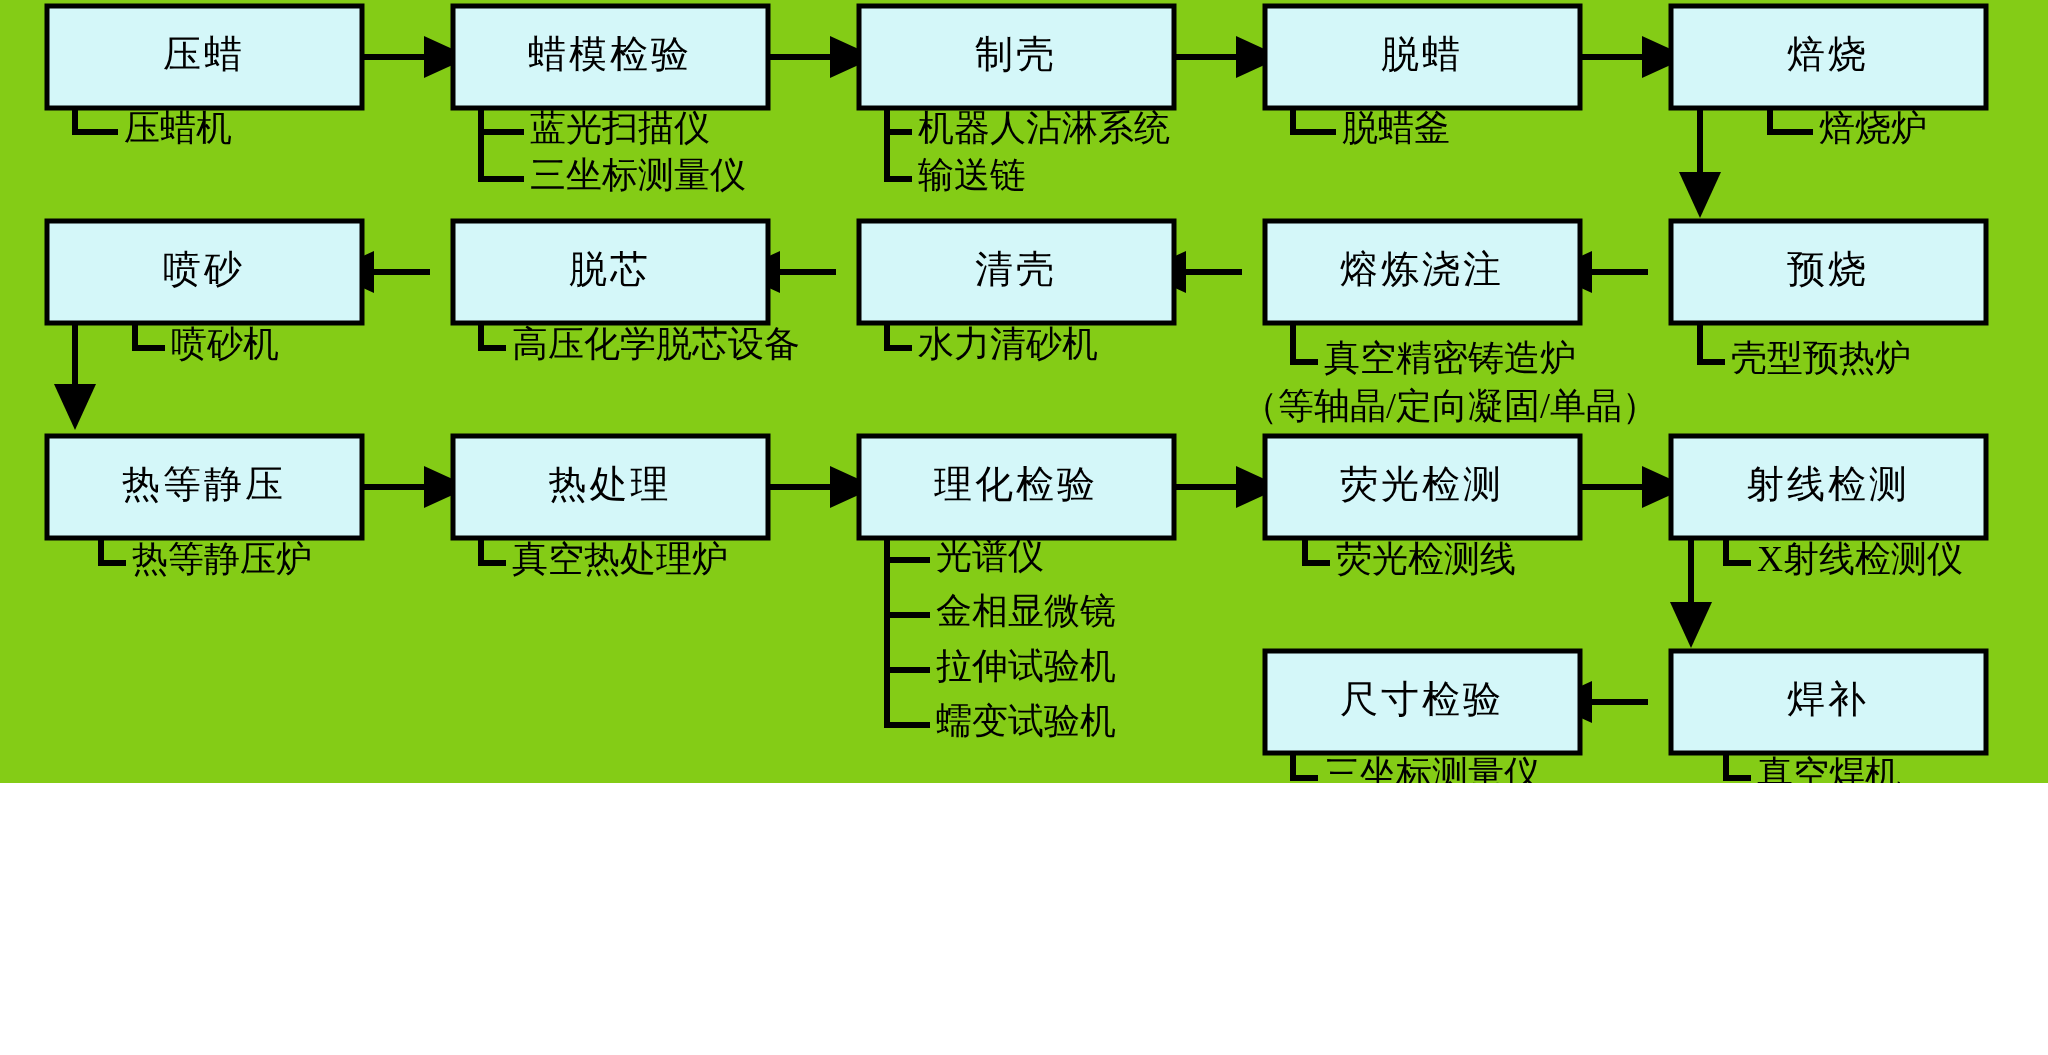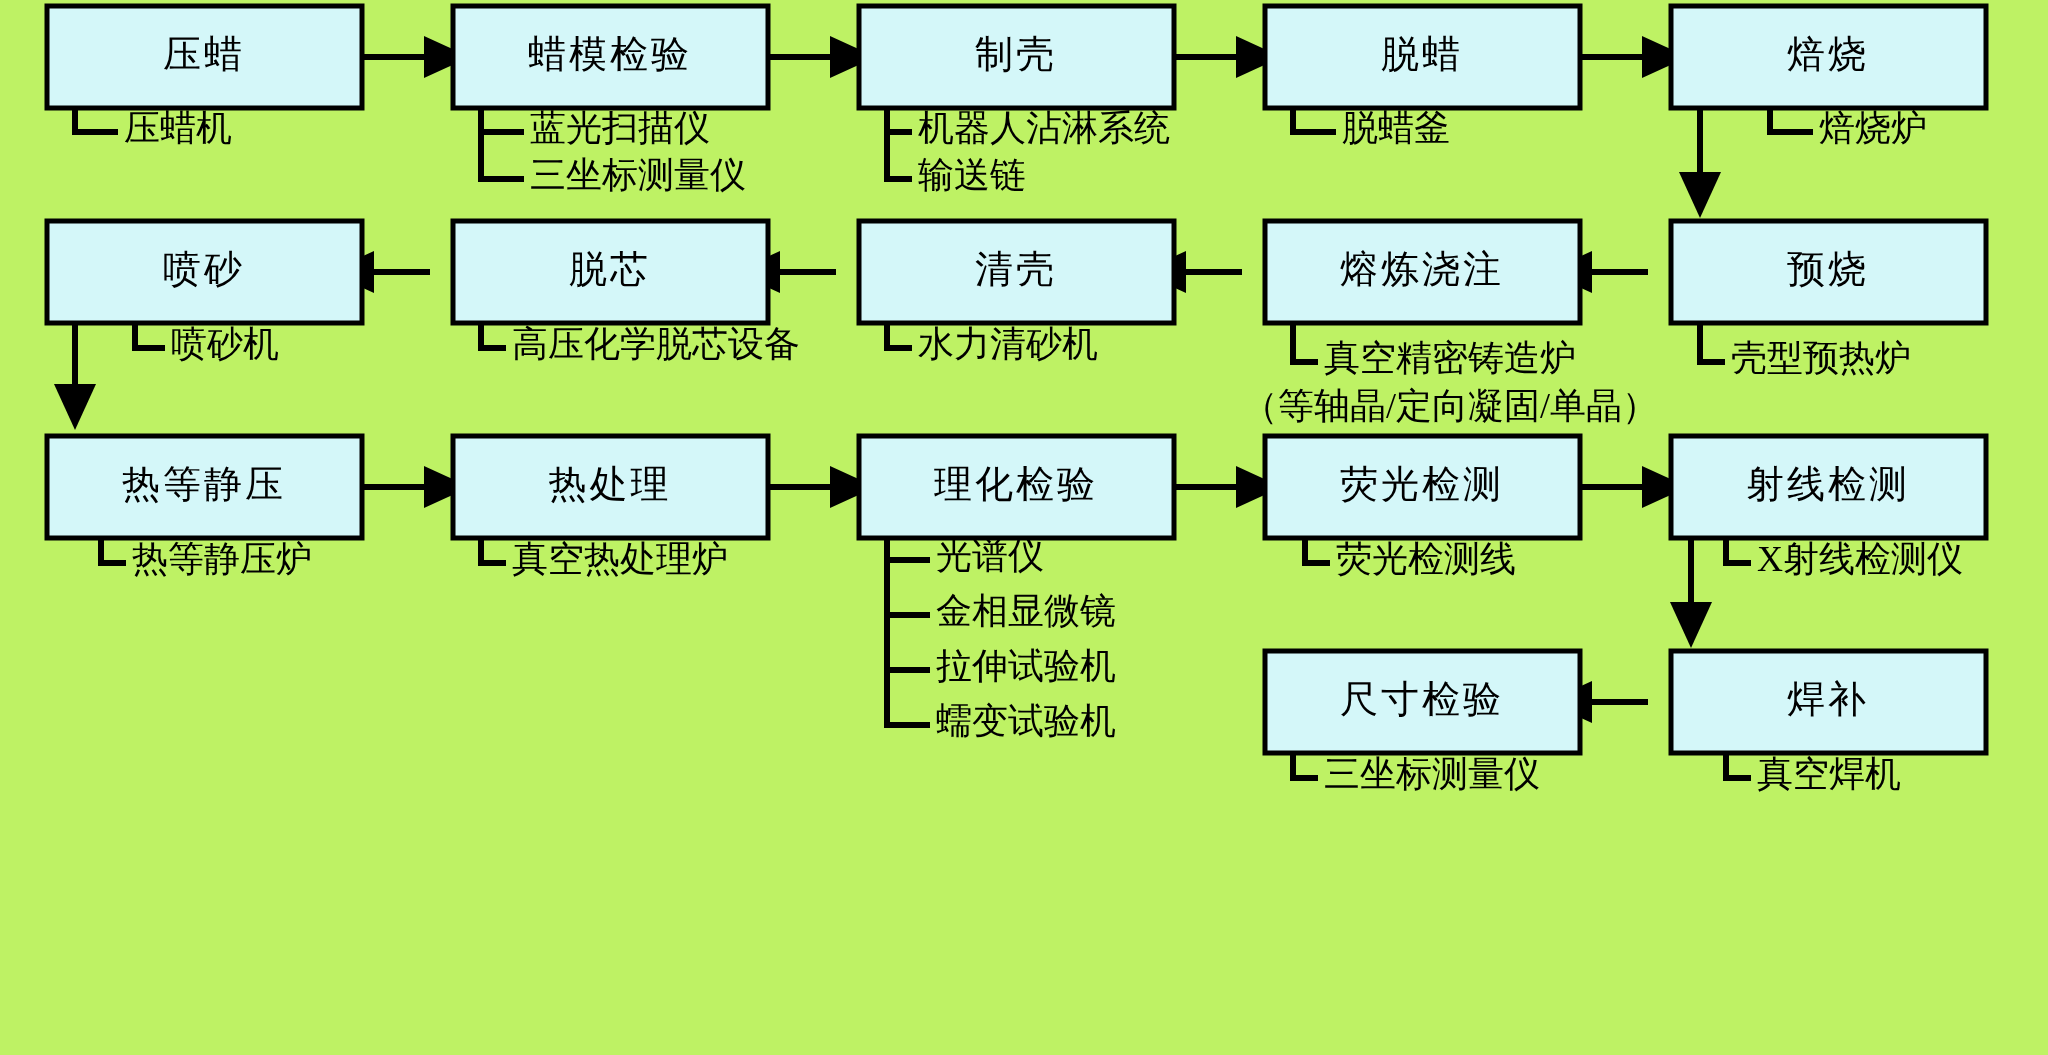--- a/index.html
+++ b/index.html
@@ -3,22 +3,22 @@
 <meta charset="utf-8">
 <style>
   html, body {
     margin: 0;
     padding: 0;
     background: #ffffff;
   }
   #stage {
     position: relative;
     width: 2048px;
-    height: 1055px;
-    background: #bef264;
+    height: 783px;
+    background: #84cc16;
     overflow: hidden;
     font-family: "Liberation Serif", "DejaVu Serif", serif;
   }
   #flow {
     position: absolute;
     left: 0;
     top: 0;
     width: 2048px;
     height: 1055px;
   }

